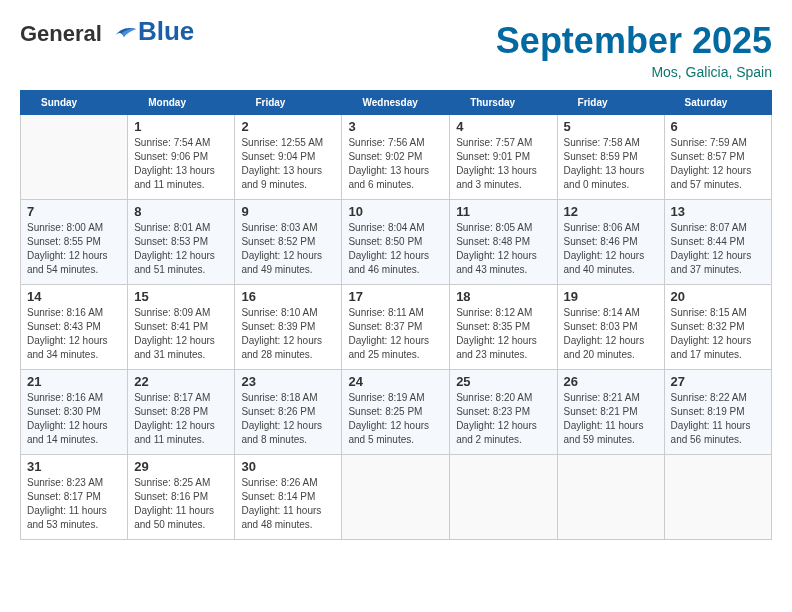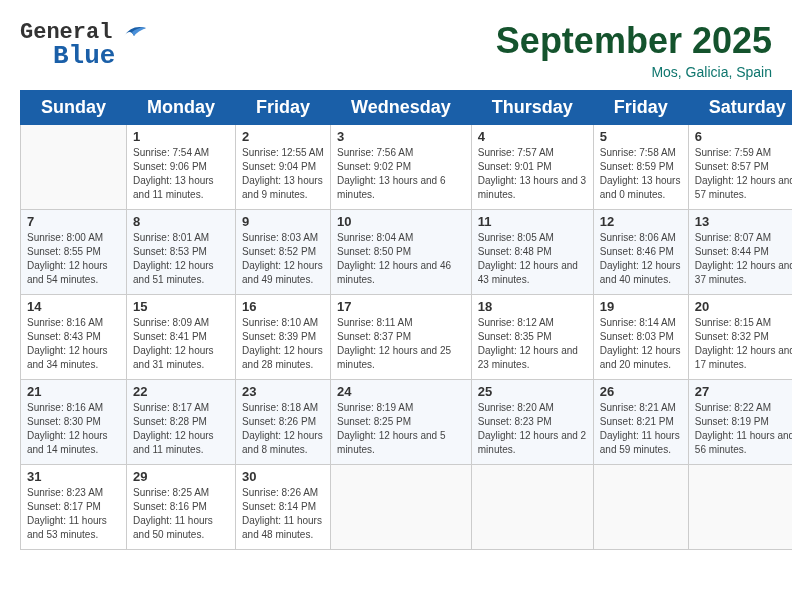--- a/index.html
+++ b/index.html
@@ -11,53 +11,52 @@
       padding: 20px;
     }
     .header {
       display: flex;
       justify-content: space-between;
       align-items: flex-start;
       margin-bottom: 10px;
     }
     .logo {
       display: flex;
-      flex-direction: column;
-      align-items: center;
-      font-family: Liberation Mono, monospace;
+      flex-direction: row;
+      align-items: flex-end;
     }
     .logo-line {
       display: flex;
       align-items: center;
       gap: 4px;
     }
     .title-block {
       text-align: right;
     }
     .month-title {
       font-size: 36px;
       font-weight: bold;
-      color: #14532d;
+      color: #0369a1;
     }
     .subtitle {
       font-size: 14px;
       color: #0f766e;
       margin-top: 2px;
     }
     .calendar {
       width: 100%;
       border-collapse: collapse;
       font-size: 11px;
     }
     .calendar th {
       background-color: #1a5fa8;
       color: white;
       padding: 6px 20px;
-      text-align: right;
-      font-size: 18px;
+      text-align: left;
+      font-size: 10px;
       font-weight: bold;
       border: 1px solid #1a5fa8;
     }
     .calendar td {
       border: 1px solid #ccc;
       vertical-align: top;
       padding: 4px 6px;
       width: 108px;
       min-height: 85px;
       height: 85px;

